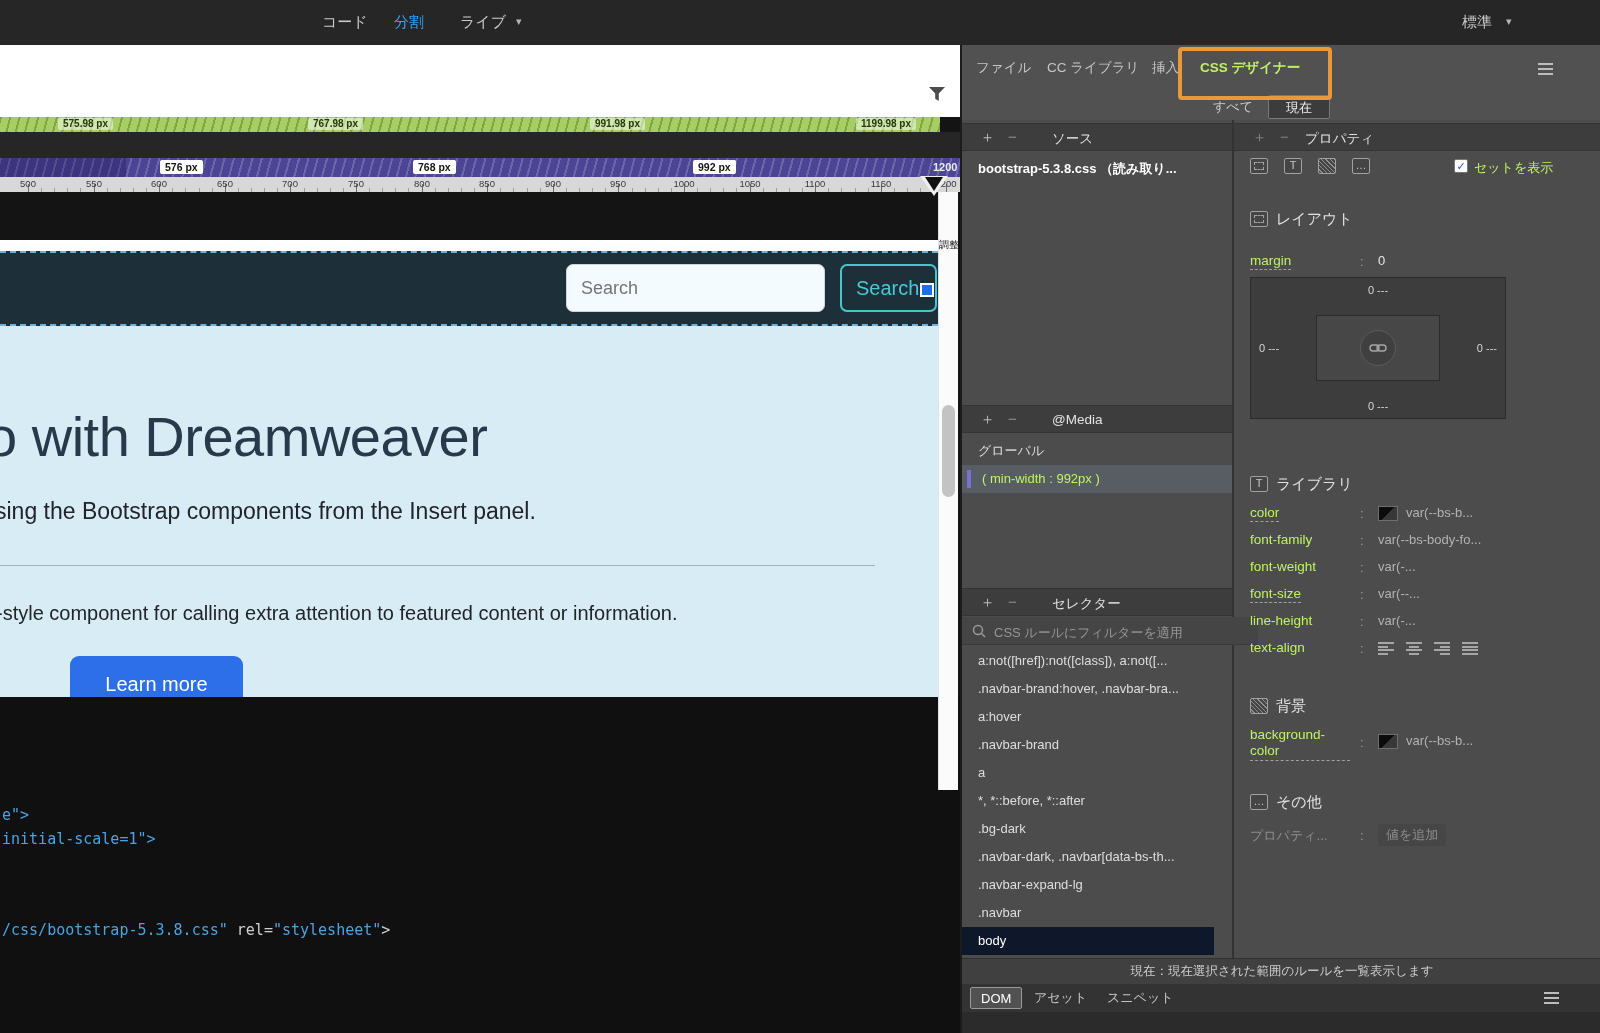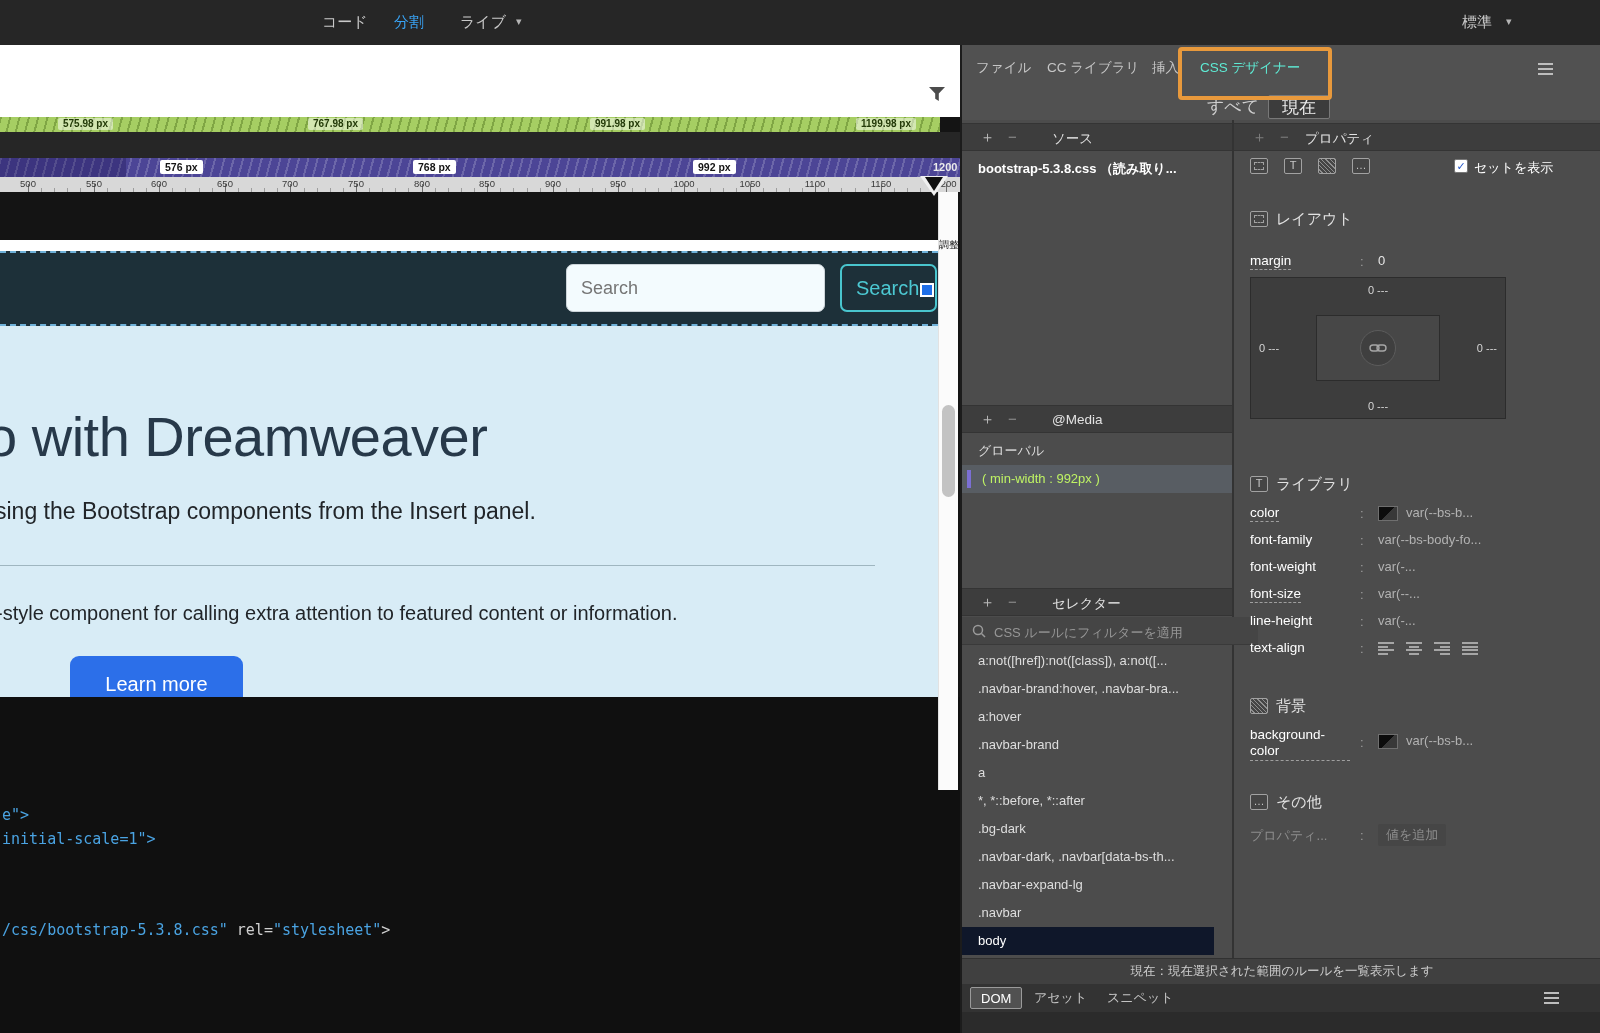--- a/index.html
+++ b/index.html
@@ -63,24 +63,24 @@
   
   .code-view{position:absolute;left:0;top:652px;width:960px;height:336px;background:#101010;
     font-family:"DejaVu Sans Mono","Liberation Mono",monospace;font-size:15px;}
   .code-line{position:absolute;left:2px;color:#4aa3e2;white-space:pre;}
   .code-attr{color:#d0d0d0;}
 
   
   .right-panel{position:absolute;left:960px;top:45px;width:640px;height:988px;background:#515151;
     border-left:2px solid #1c1c1c;box-sizing:border-box;color:#d6d6d6;}
   .p-tab{position:absolute;top:14px;font-size:13.5px;color:#c6c6c6;white-space:nowrap;cursor:default;}
-  .p-tab.active{color:#5eead4;font-weight:normal;}
+  .p-tab.active{color:#bef264;font-weight:bold;}
   .hamb{position:absolute;width:15px;height:12px;display:flex;flex-direction:column;justify-content:space-between;}
   .hamb i{display:block;height:2px;background:#bdbdbd;}
-  .scope{position:absolute;top:50px;height:24px;line-height:24px;font-size:17px;color:#cfcfcf;text-align:center;box-sizing:border-box;cursor:default;}
+  .scope{position:absolute;top:50px;height:24px;line-height:24px;font-size:13px;color:#cfcfcf;text-align:center;box-sizing:border-box;cursor:default;}
   .scope.current{background:#3c3c3c;border:1px solid #787878;border-radius:2px;color:#eeeeee;}
   .subcol-l{position:absolute;left:0;top:75px;width:270px;height:838px;background:#4c4c4c;}
   .subcol-r{position:absolute;left:272px;top:75px;width:368px;height:838px;background:#4c4c4c;}
   .col-div{position:absolute;left:270px;top:75px;width:2px;height:838px;background:#333333;}
 
   .sec-hdr{position:absolute;height:28px;background:#3d3d3d;border-top:1px solid #343434;border-bottom:1px solid #343434;box-sizing:border-box;}
   .plusbtn{position:absolute;top:4px;font-size:15px;color:#b9b9b9;cursor:default;}
   .minusbtn{position:absolute;top:4px;font-size:15px;color:#8f8f8f;cursor:default;}
   .hdr-t{position:absolute;top:6px;font-size:13.5px;color:#e3e3e3;white-space:nowrap;}
   .dim{color:#7d7d7d !important;}
@@ -97,21 +97,21 @@
     color:#cfcfcf;font-size:13px;outline:none;font-family:inherit;}
   .filter-input::placeholder{color:#969696;opacity:1;}
 
   .cat{position:absolute;width:18px;height:16px;border:1px solid #a2a2a2;border-radius:2px;box-sizing:border-box;
     color:#c6c6c6;font-size:11px;line-height:13px;text-align:center;background:#454545;cursor:default;}
   .cat.bgp{background-image:repeating-linear-gradient(45deg,transparent 0 2px,#8f8f8f 2px 3px);}
   .cat.lay::after{content:"";position:absolute;left:3px;top:3px;right:3px;bottom:3px;border:1px dashed #a2a2a2;}
   .cbx{position:absolute;width:14px;height:14px;background:#ffffff;border:1px solid #777777;border-radius:2px;
     color:#2456c8;font-size:11px;line-height:12px;text-align:center;font-weight:bold;box-sizing:border-box;cursor:default;}
   .sec-title{position:absolute;font-size:15px;color:#e2e2e2;white-space:nowrap;}
-  .prop-label{position:absolute;font-size:13.5px;color:#ffffff;white-space:nowrap;}
+  .prop-label{position:absolute;font-size:13.5px;color:#bef264;white-space:nowrap;}
   .prop-label.set{border-bottom:1px dashed #9f9f9f;padding-bottom:1px;}
   .prop-label.wrap{white-space:normal;width:100px;line-height:16px;}
   .colon{position:absolute;font-size:13px;color:#9c9c9c;}
   .prop-val{position:absolute;font-size:13px;color:#b2b2b2;white-space:nowrap;}
   .prop-val.dim2{color:#8d8d8d;}
   .val-chip{position:absolute;font-size:13px;color:#8d8d8d;background:#464646;border-radius:2px;padding:2px 8px;}
   .swatch{position:absolute;width:20px;height:15px;background:linear-gradient(135deg,#0c0c0c 50%,#383838 50%);
     border:1px solid #6f6f6f;box-sizing:border-box;cursor:default;}
 
   .bm-outer{position:absolute;left:288px;top:232px;width:256px;height:142px;background:#3d3d3d;border:1px solid #2c2c2c;box-sizing:border-box;}

